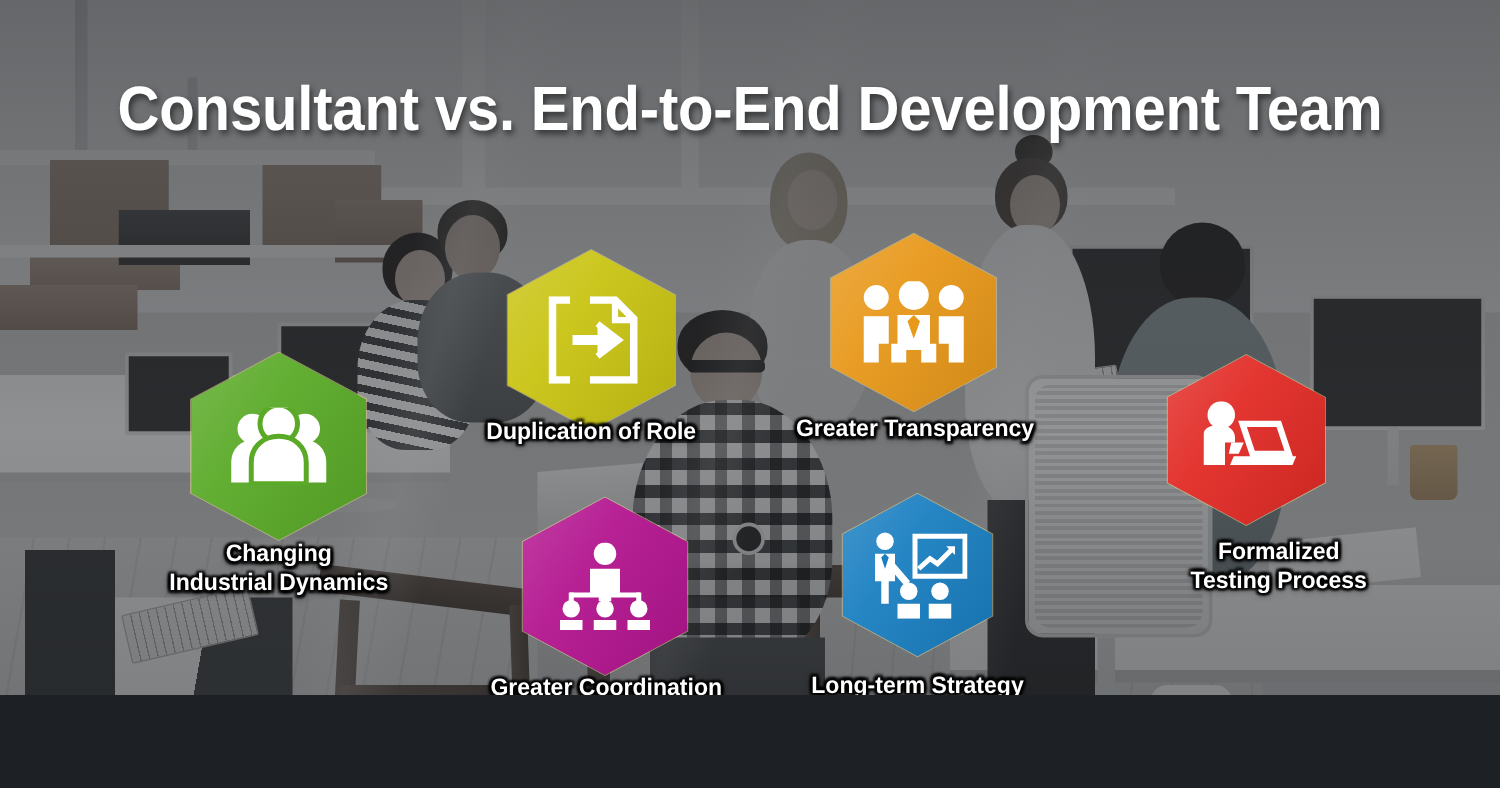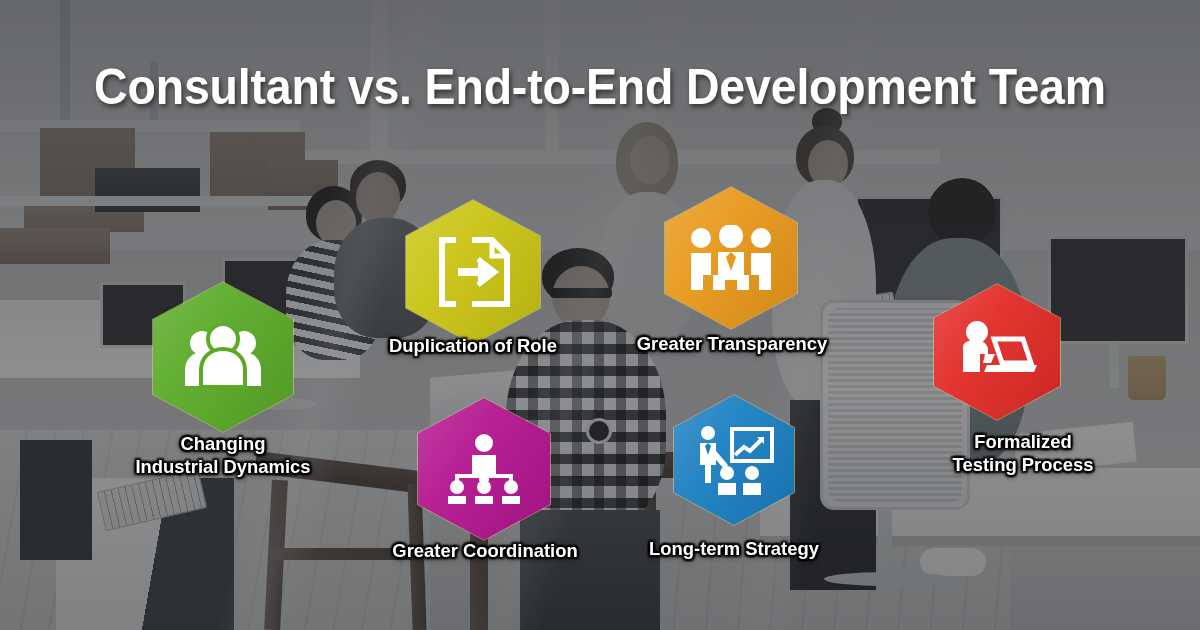--- a/index.html
+++ b/index.html
@@ -4,21 +4,21 @@
 <style>
   * { margin:0; padding:0; box-sizing:border-box; }
   html,body { width:1200px; height:630px; overflow:hidden; }
   body {
     font-family:"Liberation Sans", sans-serif;
     background:#1d2024;
     position:relative;
   }
   #stage {
     position:absolute; inset:0;
-    width:1200px; height:630px;
+    width:1200px; height:556px;
     overflow:hidden;
     background:#2b2f33;
   }
 
   
   #photo { position:absolute; inset:0; filter:saturate(0.35) contrast(0.95); }
 
   .bg-base {
     position:absolute; inset:0;
     background:

